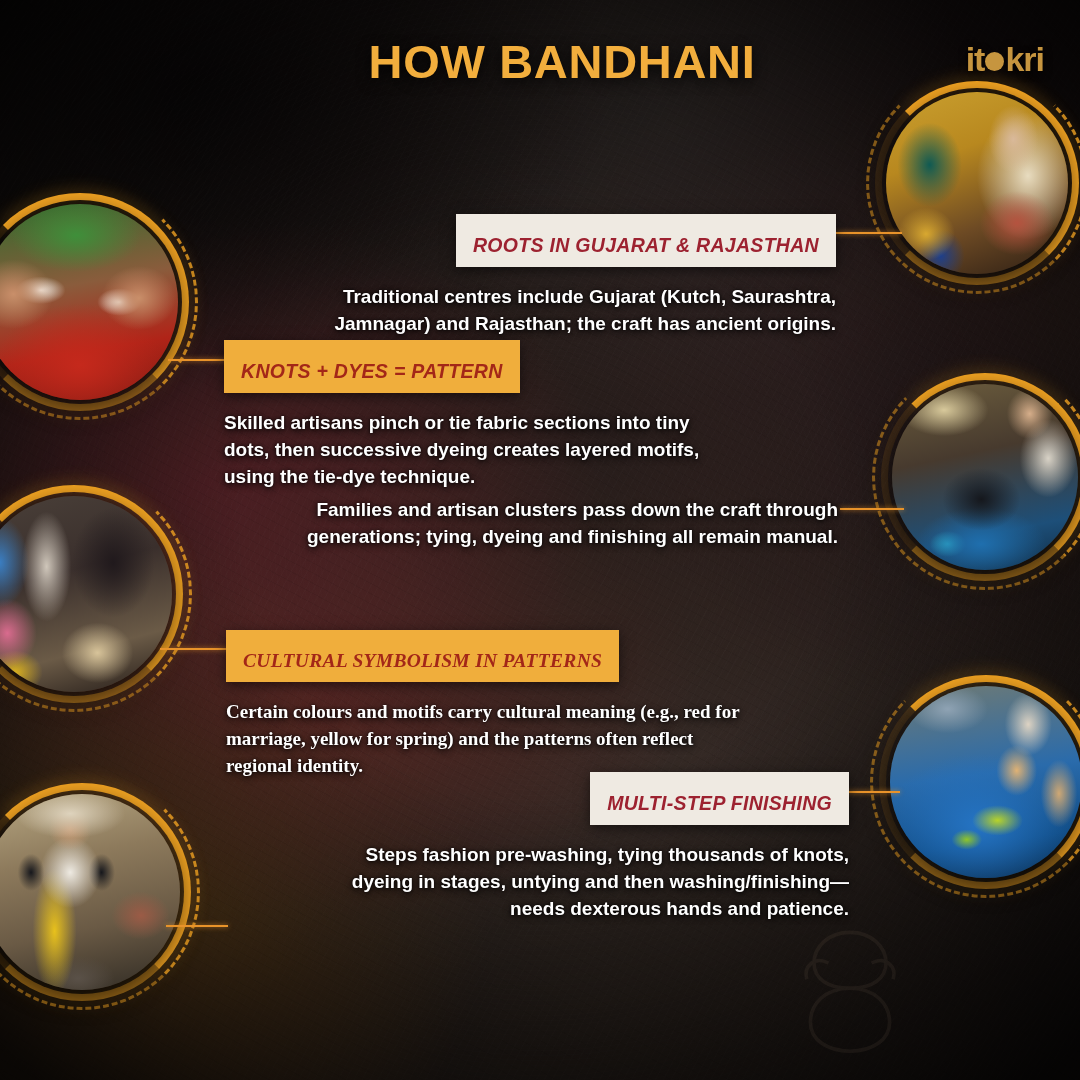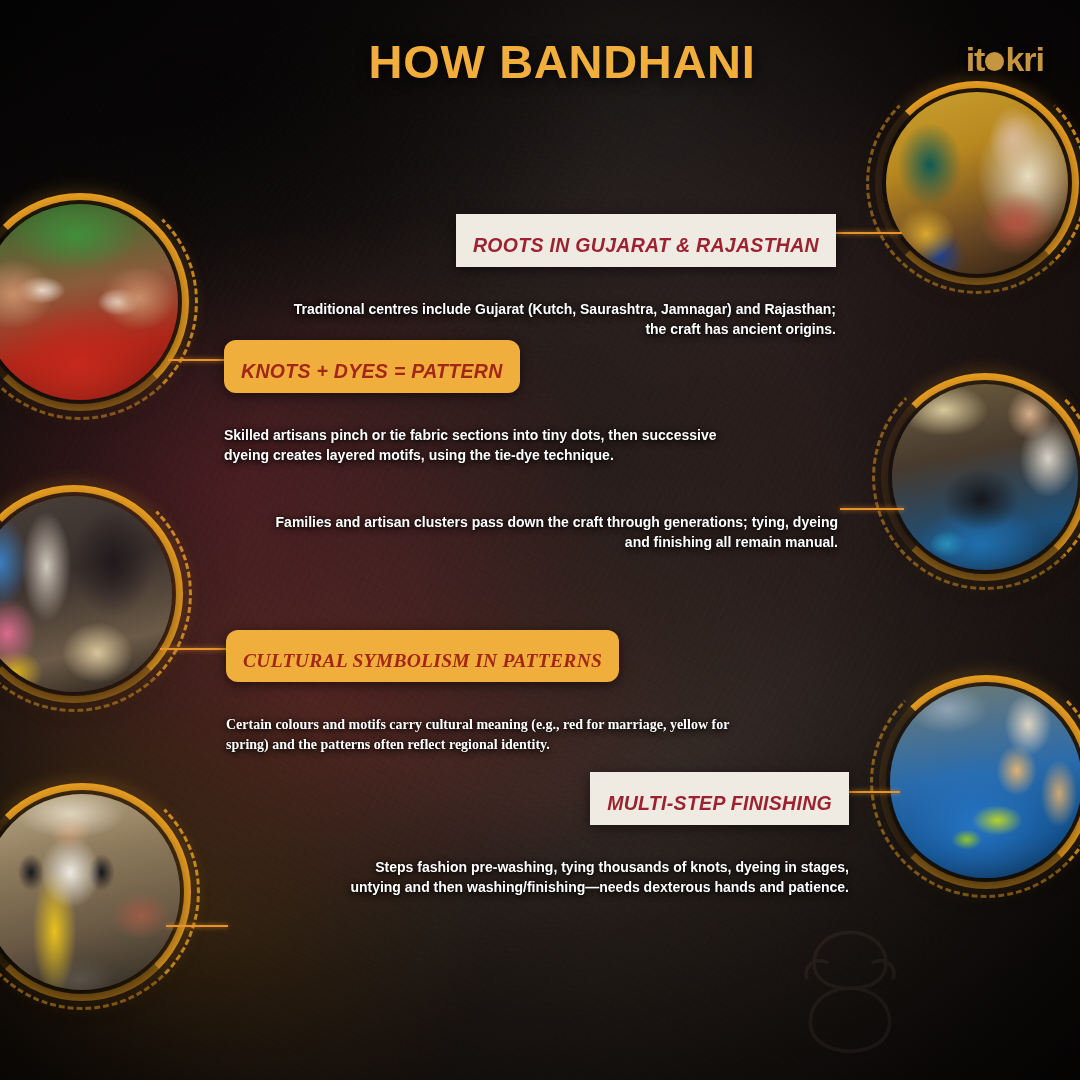--- a/index.html
+++ b/index.html
@@ -167,23 +167,23 @@
 
   
   .block{position:absolute;z-index:6;}
   .badge{
     display:inline-block;padding:20px 17px 10px;
     font-size:19.5px;font-weight:800;font-style:italic;
     letter-spacing:.3px;white-space:nowrap;
     box-shadow:0 3px 12px rgba(0,0,0,.55);
   }
   .badge.cream{background:#EFEAE2;color:#9D2230;}
-  .badge.amber{background:#F0AE3C;color:#A32718;border-radius:12px;}
+  .badge.amber{background:#F0AE3C;color:#A32718;}
   .body{
-    margin-top:33px;color:#FFFFFF;font-size:14px;font-weight:700;
+    margin-top:17px;color:#FFFFFF;font-size:19px;font-weight:700;
     line-height:1.42;text-shadow:0 2px 7px rgba(0,0,0,.92),0 0 3px rgba(0,0,0,.75);
   }
   .align-right{text-align:right;}
   .align-left{text-align:left;}
 </style>
 </head>
 <body>
 
 <div id="poster">
 

